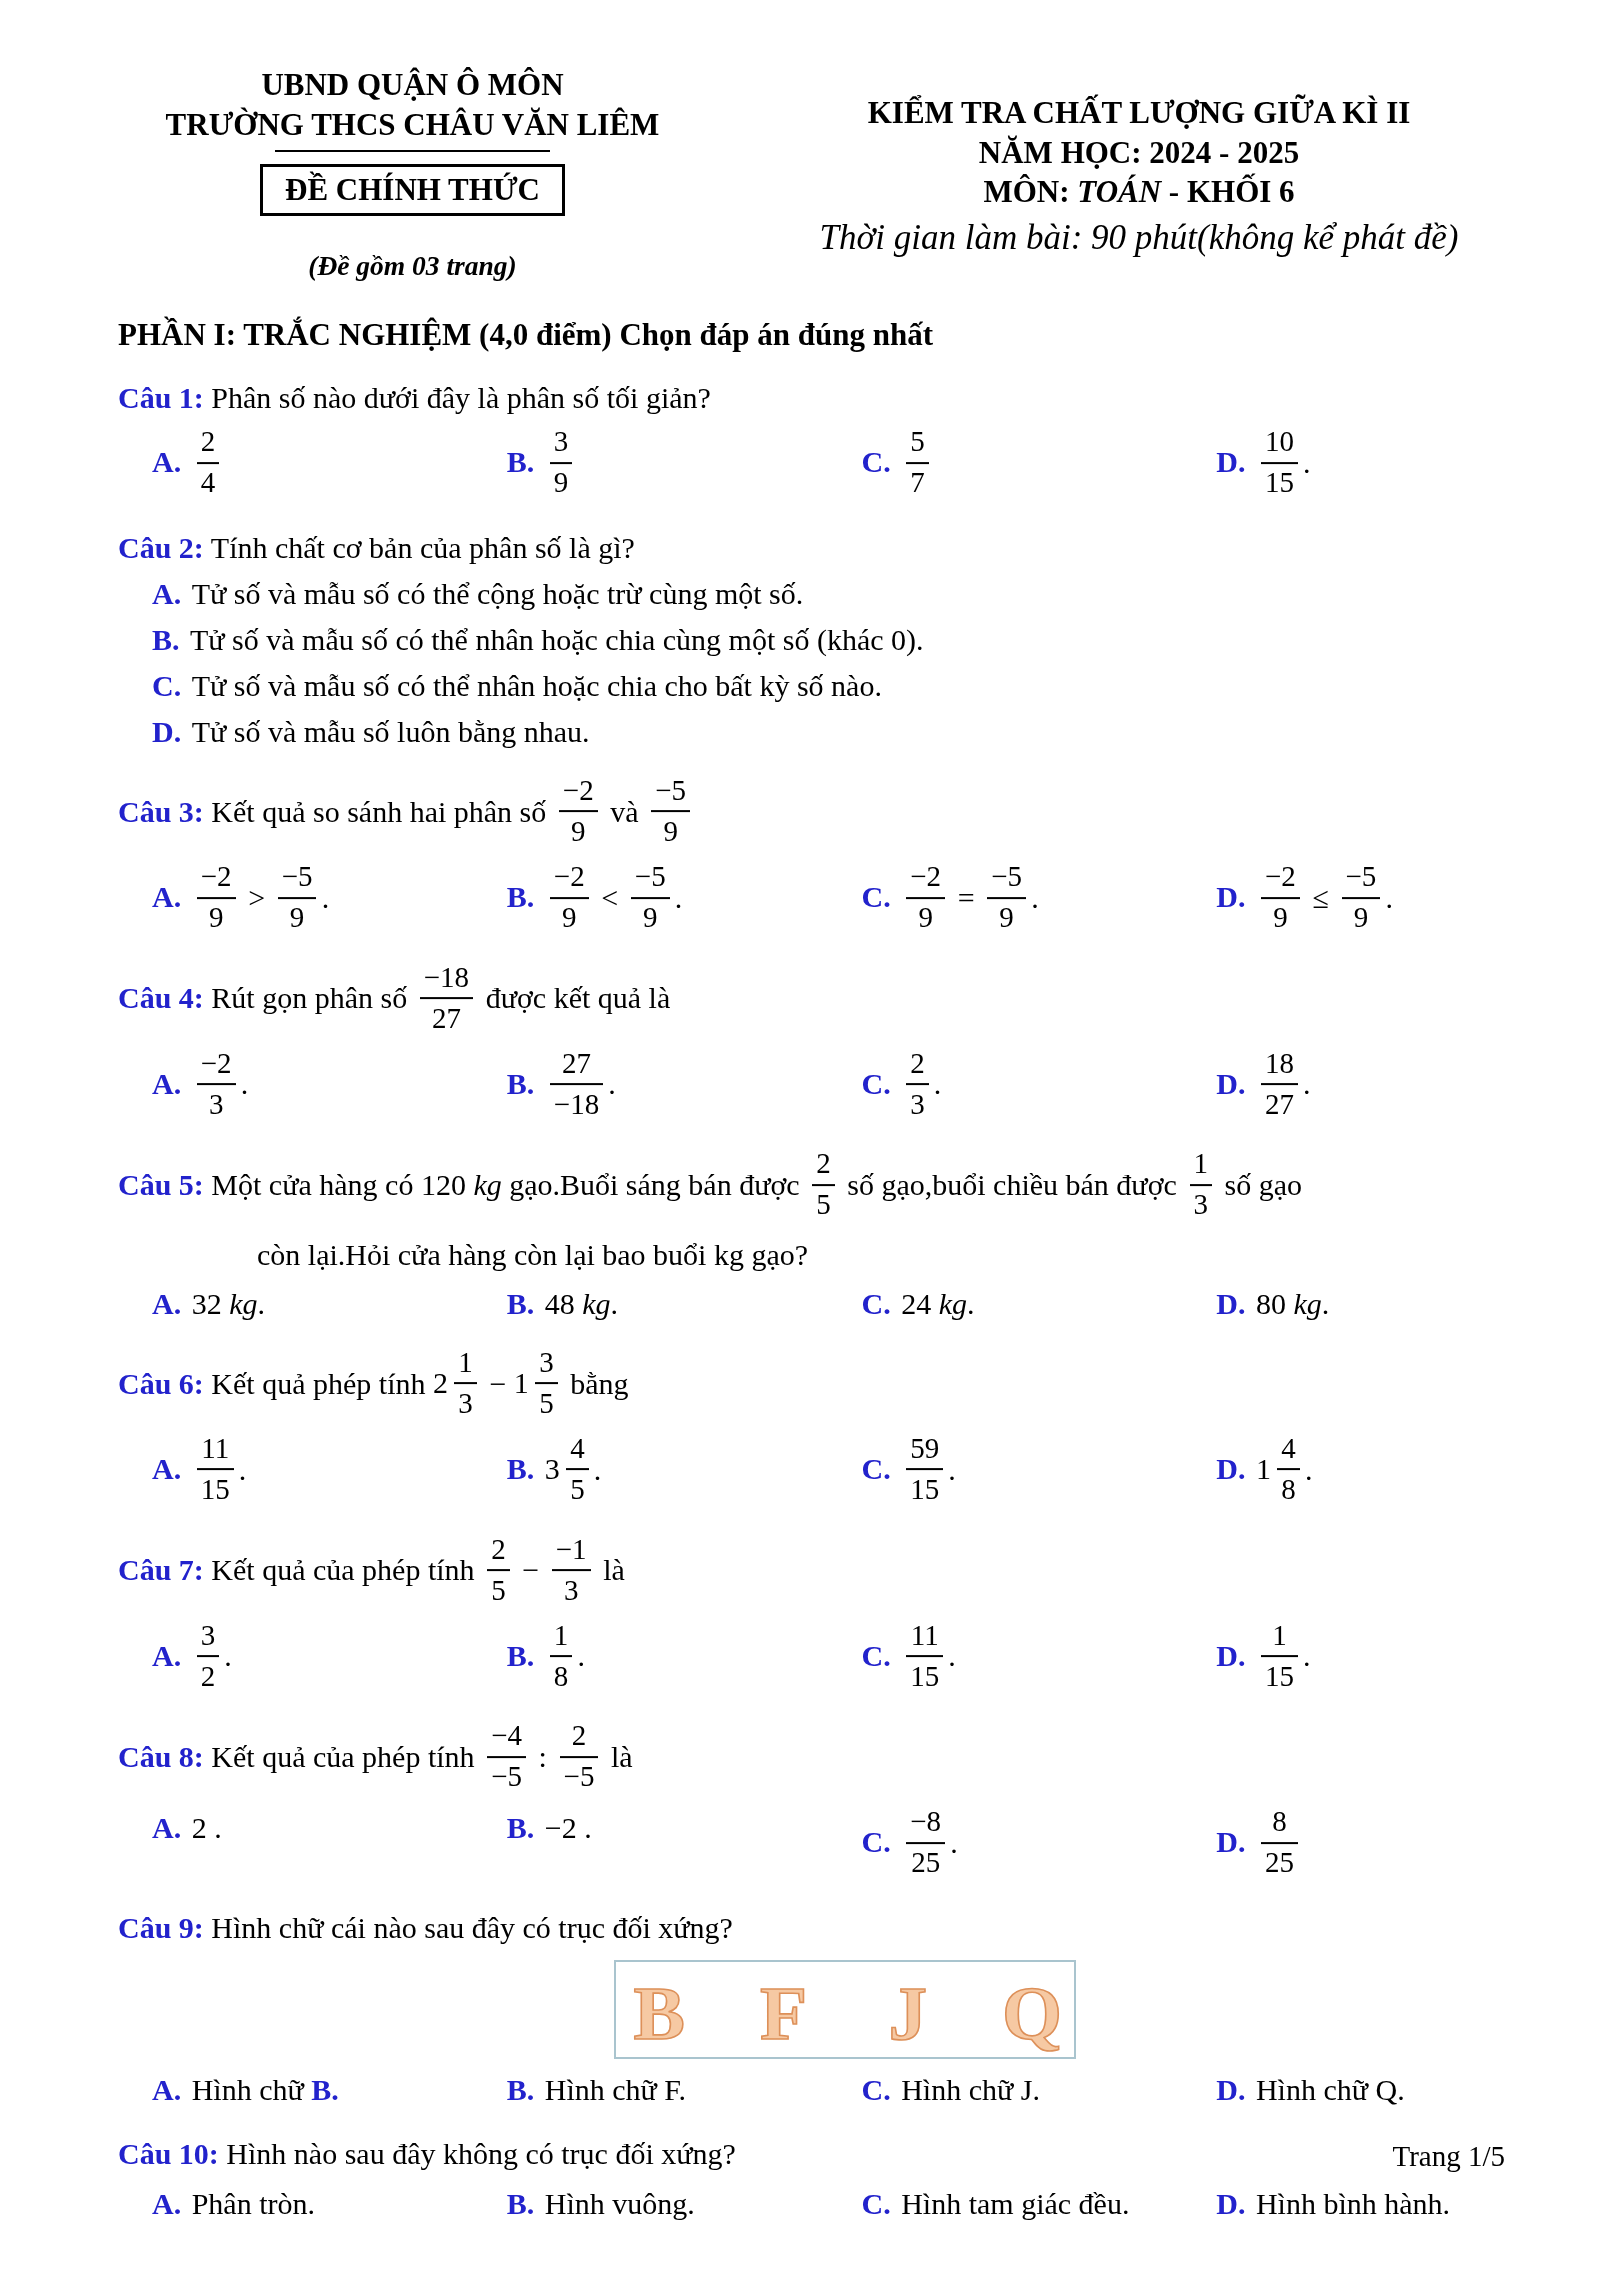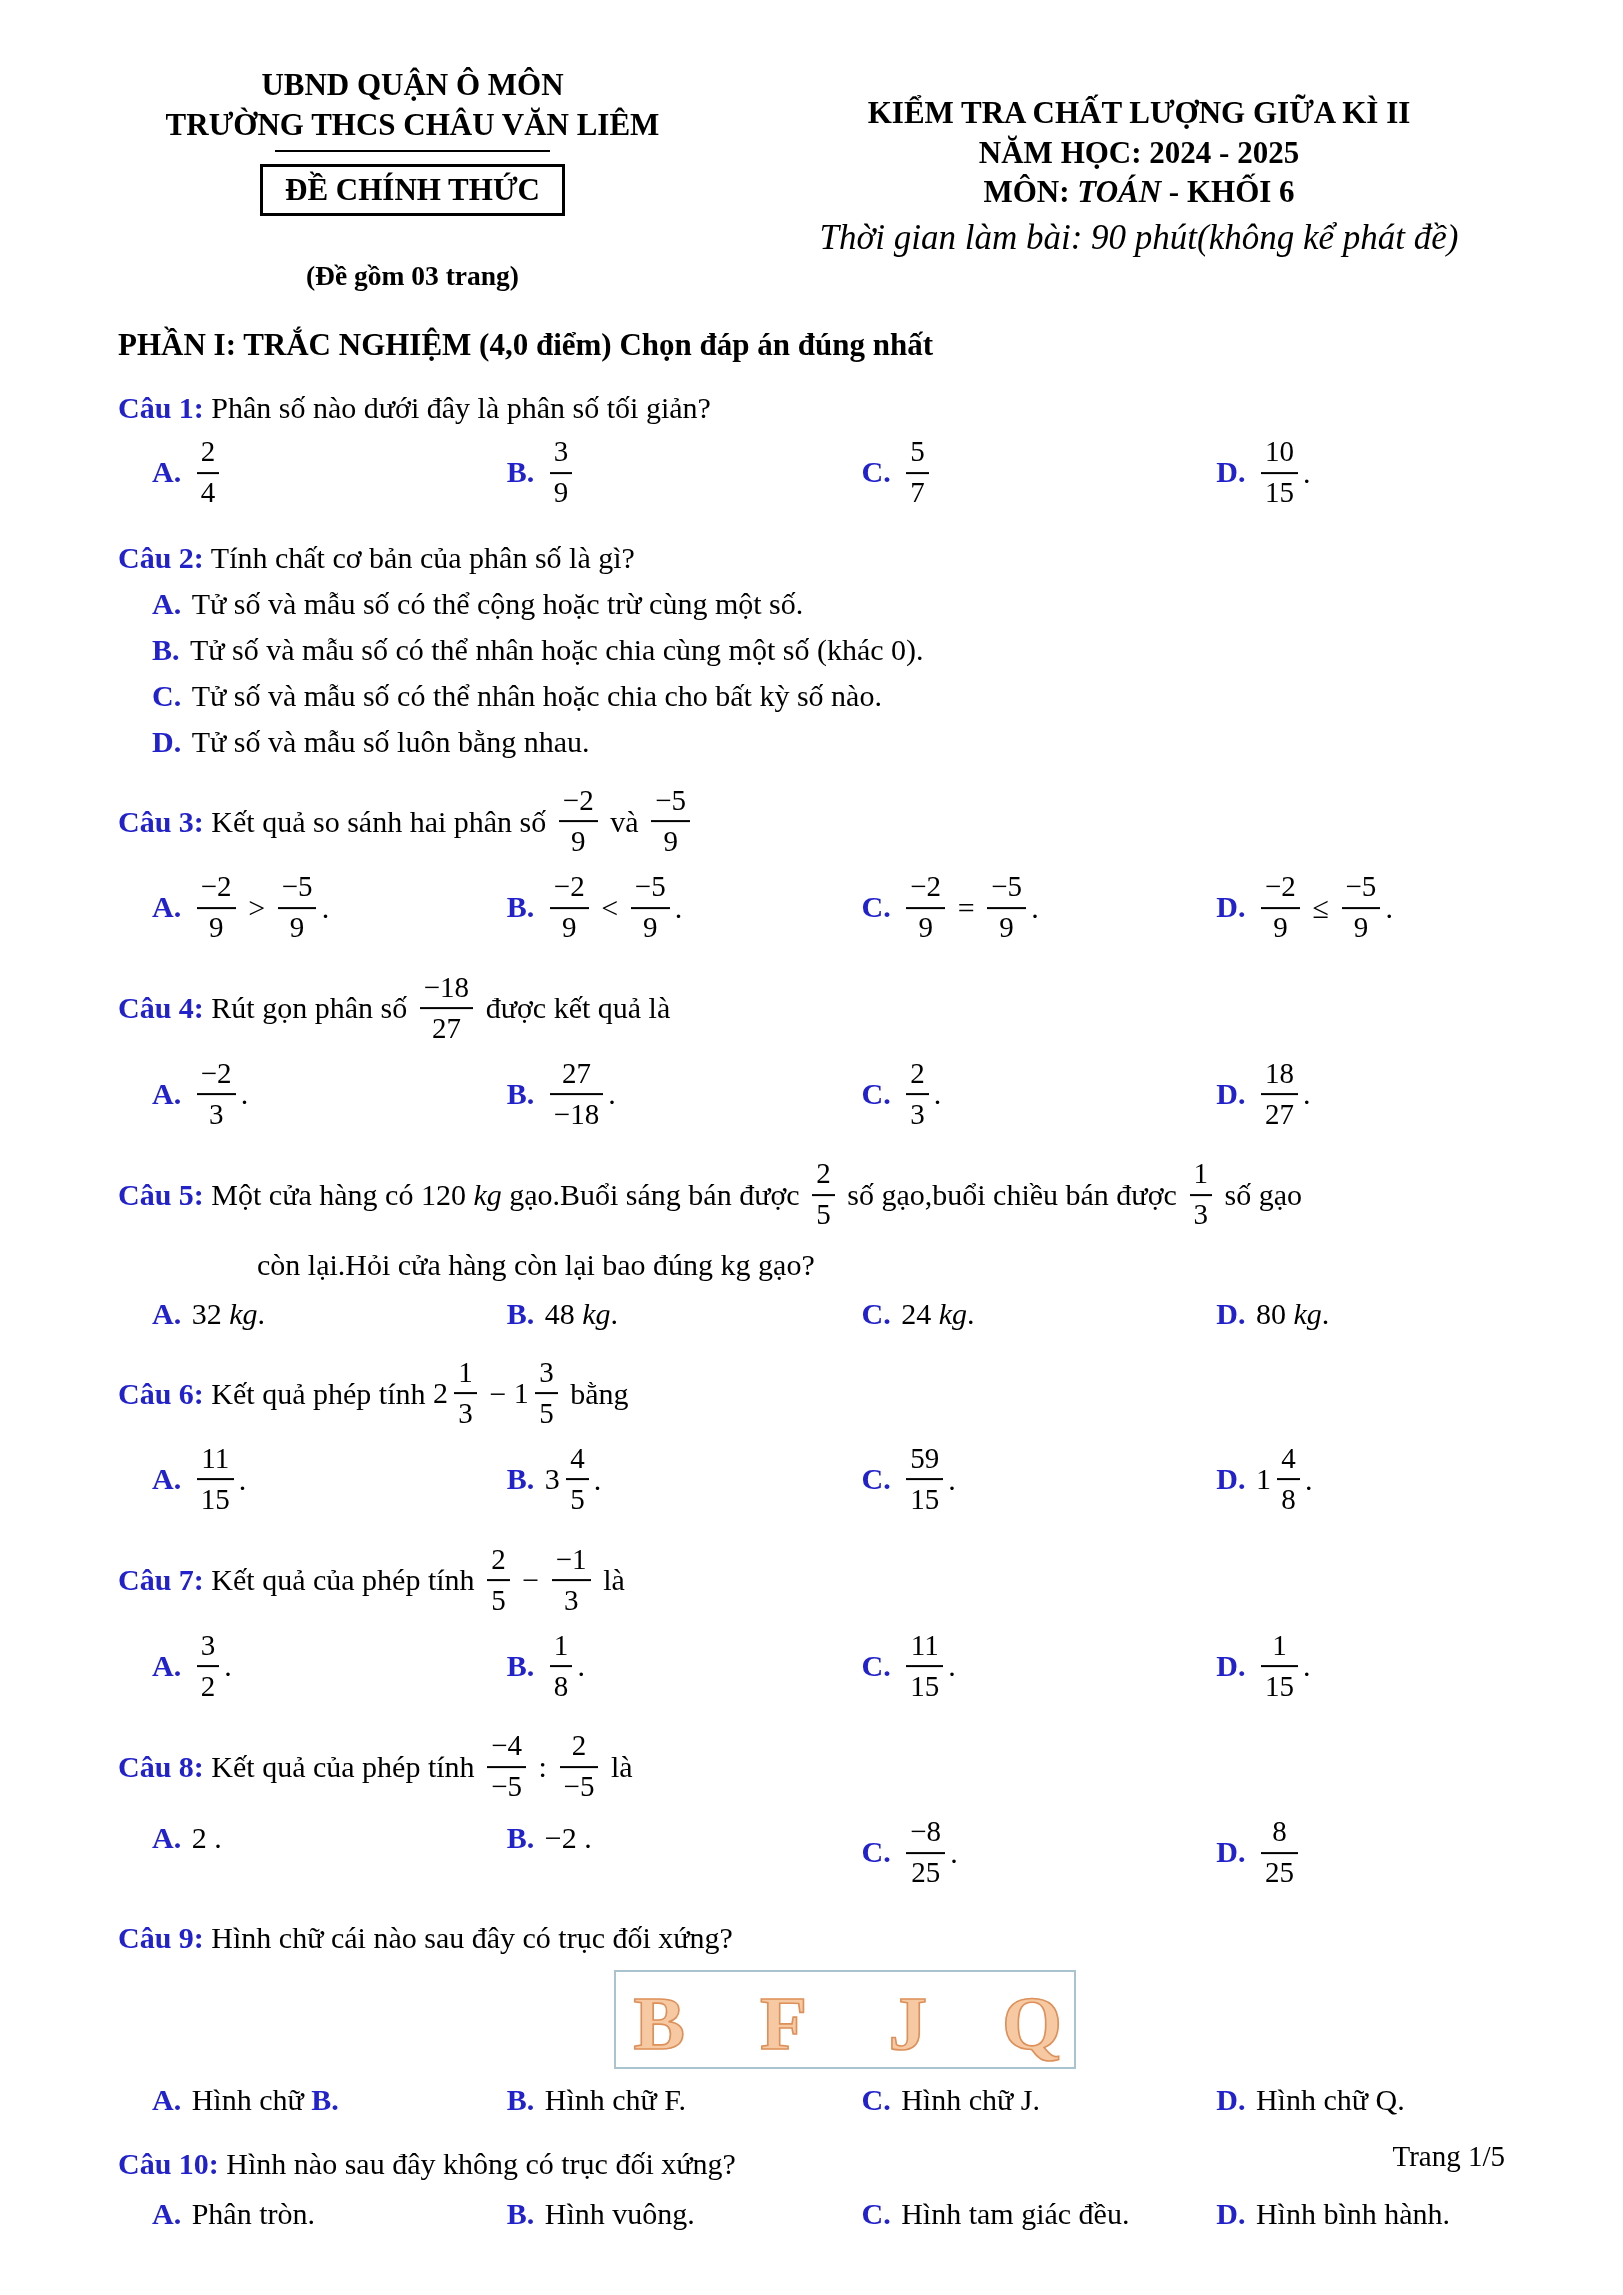--- a/index.html
+++ b/index.html
@@ -19,21 +19,21 @@
   
   .header { display:flex; }
   .header-left { width:589px; flex:0 0 auto; text-align:center; }
   .header-right { flex:1; text-align:center;margin-top:28px; }
   .h-line { font-weight:bold; font-size:31px; line-height:1.28; }
   .school-rule { width:275px; height:2.6px; background:#000; margin:5.2px auto 11.8px; }
   .exam-box {
     display:inline-block; border:3.3px solid #000;
     padding:5.2px 22px; font-weight:bold; font-size:31px;
   }
-  .pages-note { font-weight:bold; font-size:27.5px; margin-top:44px; }
+  .pages-note { font-weight:bold; font-style:italic; font-size:27.5px; margin-top:34px; }
   .hr-it { font-style:italic; font-size:35px; line-height:1.3; margin-top:2.6px; }
   .it { font-style:italic; }
   
   .section-title { font-weight:bold; font-size:31px; margin-top:35px; }
   .question { margin-top:25px; }
   .prompt { font-size:30px; line-height:1.3; }
   .qlabel { color:var(--accent-blue,#2222cc); font-weight:bold; }
   .prompt2 { font-size:30px; line-height:1.3; margin-left:139px; margin-top:9.2px; }
   .opts-row {
     display:grid; grid-template-columns:repeat(4,1fr);
@@ -125,21 +125,21 @@
         <div class="prompt"><span class="qlabel">Câu 4:</span> <span>Rút gọn phân số </span><span class="frac"><span class="num">−18</span><span class="den">27</span></span><span> được kết quả là</span></div>
         <div class="opts-row">
           <div class="opt"><span class="opt-letter">A.</span><span class="frac"><span class="num">−2</span><span class="den">3</span></span><span>.</span></div>
           <div class="opt"><span class="opt-letter">B.</span><span class="frac"><span class="num">27</span><span class="den">−18</span></span><span>.</span></div>
           <div class="opt"><span class="opt-letter">C.</span><span class="frac"><span class="num">2</span><span class="den">3</span></span><span>.</span></div>
           <div class="opt"><span class="opt-letter">D.</span><span class="frac"><span class="num">18</span><span class="den">27</span></span><span>.</span></div>
         </div>
       </div>
       <div class="question">
         <div class="prompt"><span class="qlabel">Câu 5:</span> <span>Một cửa hàng có 120 </span><span class="it">kg</span><span> gạo.Buổi sáng bán được </span><span class="frac"><span class="num">2</span><span class="den">5</span></span><span> số gạo,buổi chiều bán được </span><span class="frac"><span class="num">1</span><span class="den">3</span></span><span> số gạo</span></div>
-        <div class="prompt2"><span>còn lại.Hỏi cửa hàng còn lại bao đúng kg gạo?</span></div>
+        <div class="prompt2"><span>còn lại.Hỏi cửa hàng còn lại bao buổi kg gạo?</span></div>
         <div class="opts-row">
           <div class="opt"><span class="opt-letter">A.</span><span>32 </span><span class="it">kg</span><span>.</span></div>
           <div class="opt"><span class="opt-letter">B.</span><span>48 </span><span class="it">kg</span><span>.</span></div>
           <div class="opt"><span class="opt-letter">C.</span><span>24 </span><span class="it">kg</span><span>.</span></div>
           <div class="opt"><span class="opt-letter">D.</span><span>80 </span><span class="it">kg</span><span>.</span></div>
         </div>
       </div>
       <div class="question">
         <div class="prompt"><span class="qlabel">Câu 6:</span> <span>Kết quả phép tính </span><span class="whole">2</span><span class="frac"><span class="num">1</span><span class="den">3</span></span><span> − </span><span class="whole">1</span><span class="frac"><span class="num">3</span><span class="den">5</span></span><span> bằng</span></div>
         <div class="opts-row">

